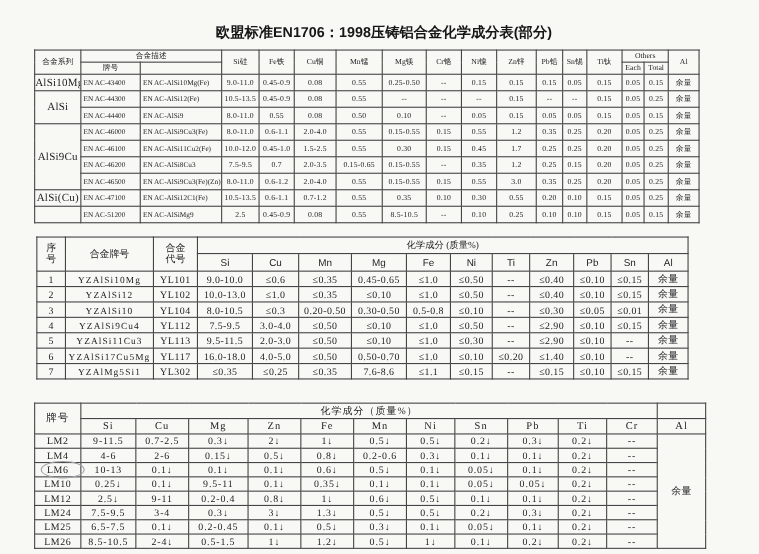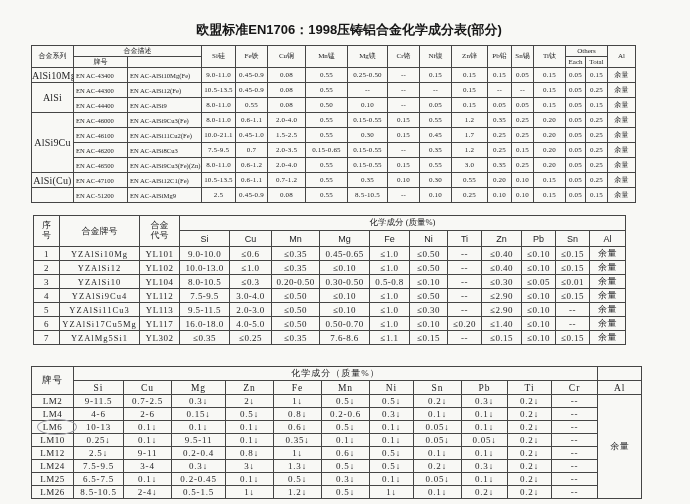--- a/index.html
+++ b/index.html
@@ -161,21 +161,21 @@
           <td>0.35</td>
           <td>0.25</td>
           <td>0.20</td>
           <td>0.05</td>
           <td>0.25</td>
           <td>余量</td>
         </tr>
         <tr>
           <td class="brand">EN AC-46100</td>
           <td class="desc">EN AC-AlSi11Cu2(Fe)</td>
-          <td>10.0-21.1</td>
+          <td>10.0-12.0</td>
           <td>0.45-1.0</td>
           <td>1.5-2.5</td>
           <td>0.55</td>
           <td>0.30</td>
           <td>0.15</td>
           <td>0.45</td>
           <td>1.7</td>
           <td>0.25</td>
           <td>0.25</td>
           <td>0.20</td>

